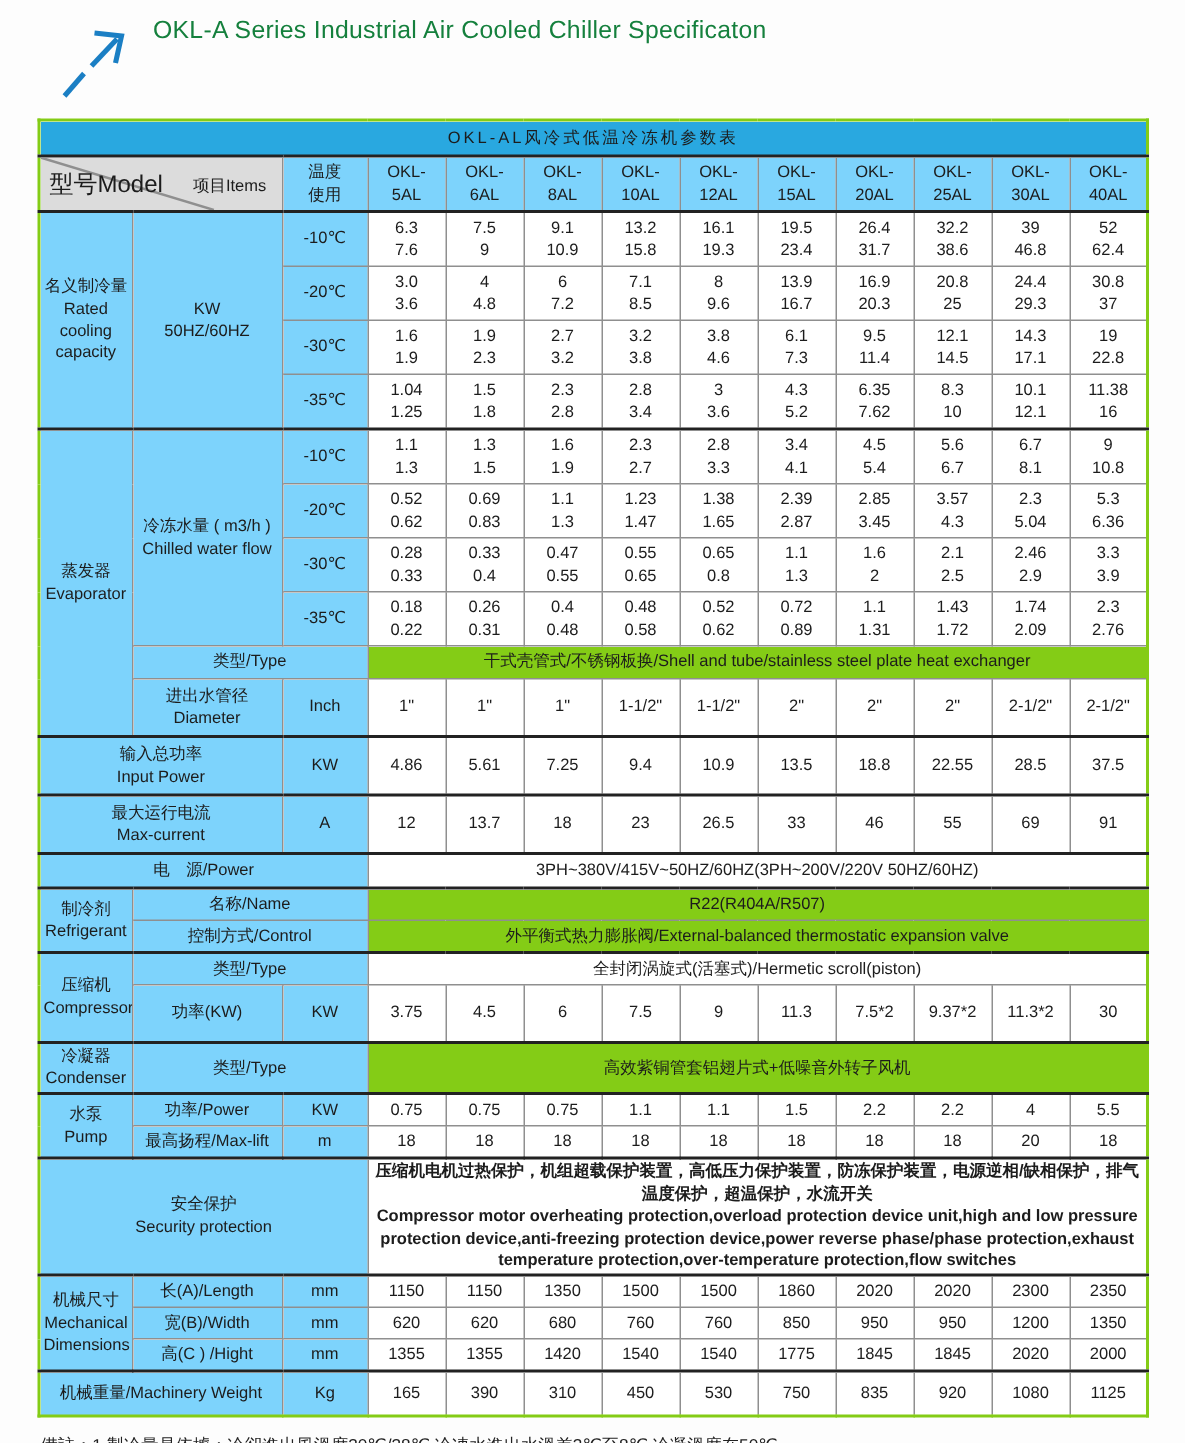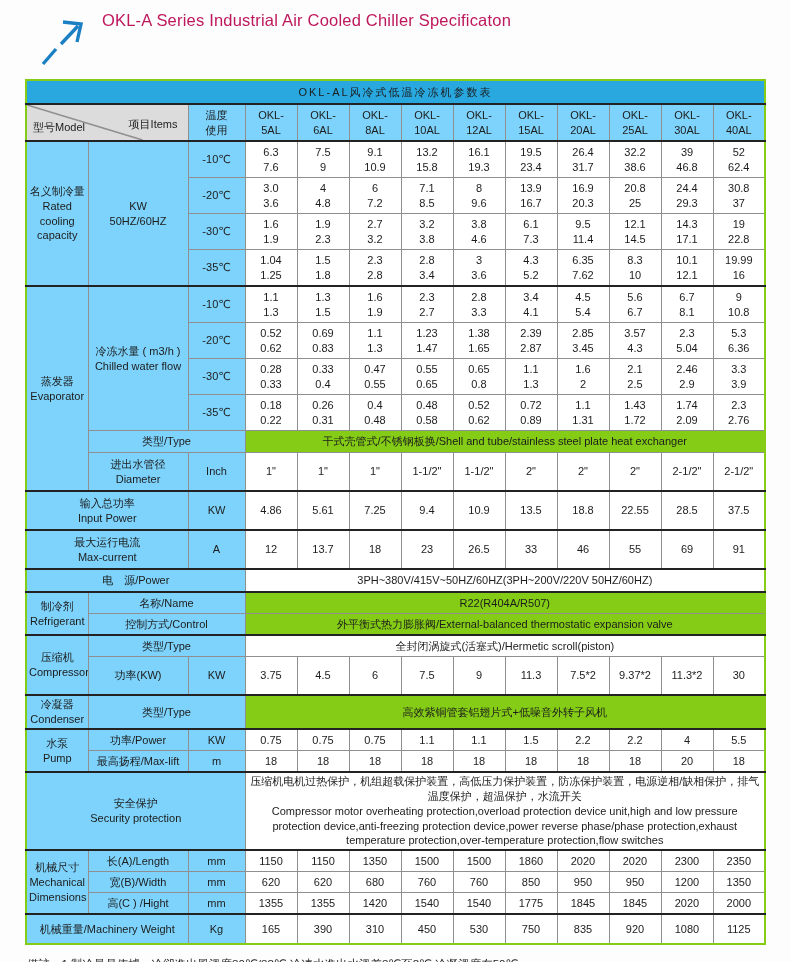--- a/index.html
+++ b/index.html
@@ -10,21 +10,21 @@
     color:#1c1c1c;
     -webkit-font-smoothing:antialiased;
   }
   .sheet{width:790px;height:962px;background:#fdfdfd;position:relative;overflow:hidden;}
 
   
   .heading{display:flex;align-items:flex-start;padding:10px 0 0 36px;}
   .logo{width:58px;height:56px;margin-top:4px;flex:0 0 auto;}
   .titles{margin-left:8px;}
   .title-zh{font-size:26px;letter-spacing:1px;color:#262626;font-weight:500;line-height:1.15;margin-top:2px;}
-  .title-en{font-size:16.5px;color:#be185d;letter-spacing:.2px;margin-top:1px;}
+  .title-en{font-size:16.5px;color:#15803d;letter-spacing:.2px;margin-top:1px;}
 
   
   table.spec{
     border-collapse:collapse;table-layout:fixed;
     width:740px;margin:9px 0 0 25px;
     border:2px solid #84cc16;
     background:#fff;
   }
   table.spec td{
     border:1px solid #8f8f8f;
@@ -46,26 +46,26 @@
   td.grayval{background:#84cc16;}
   tr.h33 td{height:33px;}
   tr.h35 td{height:35px;}
   tr.h19 td{height:19px;}
   tr.h18 td{height:18px;}
   tr.h30 td{height:30px;}
   tr.h26 td{height:26px;}
 
   td.diag{background:#dcdcdc;position:relative;padding:0;}
   td.diag svg{position:absolute;left:0;top:0;width:100%;height:100%;}
-  .diag-model{position:absolute;left:6px;bottom:5px;font-size:11px;}
+  .diag-model{position:absolute;left:6px;bottom:5px;font-size:16px;}
   .diag-items{position:absolute;right:10px;bottom:8px;font-size:11px;}
 
   td.sectext{
     text-align:left;vertical-align:top;
-    padding:5px 8px;line-height:1.55;font-size:11px;
+    padding:5px 8px;line-height:1.55;font-size:11px;font-weight:bold;
   }
   td.sectext div{margin:0;}
 
   
   .notes{margin:10px 0 0 27px;width:736px;font-size:11.5px;line-height:1.6;color:#222;}
 </style>
 </head>
 <body>
 
 <div class="sheet">
@@ -321,21 +321,21 @@
           </td>
           <td class="val">
             <div>8.3</div>
             <div>10</div>
           </td>
           <td class="val">
             <div>10.1</div>
             <div>12.1</div>
           </td>
           <td class="val">
-            <div>19.99</div>
+            <div>11.38</div>
             <div>16</div>
           </td>
         </tr>
 
     <tr class="sec h33">
       <td class="lbl" rowspan="6">
             <div>蒸发器</div>
             <div>Evaporator</div>
           </td>
       <td class="lbl" rowspan="4">

